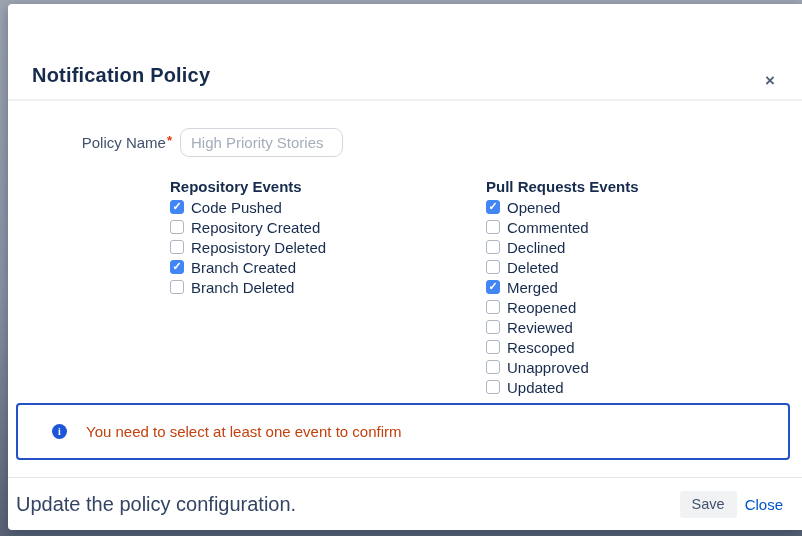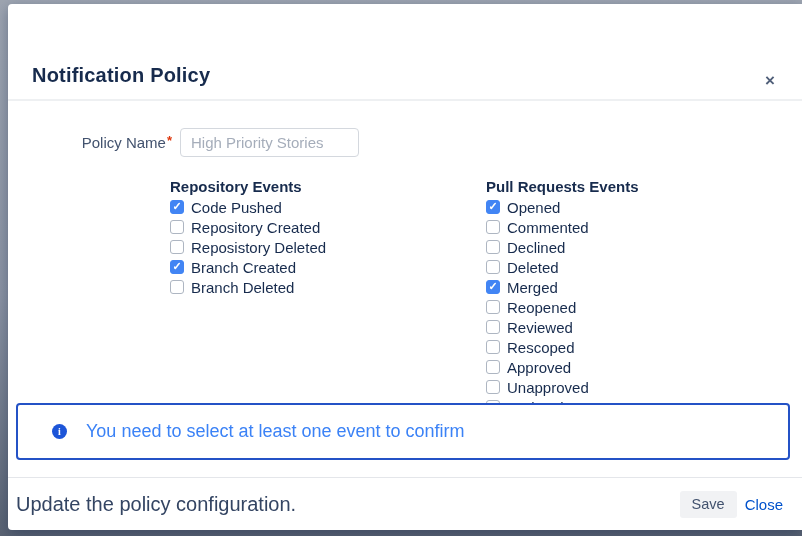--- a/index.html
+++ b/index.html
@@ -23,22 +23,22 @@
   .close-btn {
     position:absolute; right:21px; top:18px; width:22px; height:22px;
     background:none; border:none; cursor:pointer;
     font-size:17px; font-weight:700; color:#505F79; line-height:22px; text-align:center;
   }
   
   .field-row { margin:27px 0 0 64px; display:flex; align-items:center; }
   .field-label { width:100px; text-align:right; font-size:15px; color:#42526E; }
   .req { color:#DE350B; font-weight:700; margin-left:1px; position:relative; top:-3px; font-size:13px; }
   .field-input {
-    margin-left:8px; width:179px; height:29px; padding:0 10px;
-    border:1px solid #d4d8de; border-radius:4px; font-size:15px;
+    margin-left:8px; width:163px; height:29px; padding:0 10px;
+    border:1px solid #d4d8de; border-radius:9px; font-size:15px;
     font-family:"Liberation Sans", sans-serif; color:#172B4D; outline:none;
   }
   .field-input::placeholder { color:#a5adba; }
   
   .columns { display:flex; margin:20px 0 0 162px; }
   .event-group { width:327px; }
   .group-title { font-size:15px; font-weight:700; color:#172B4D; height:20px; line-height:20px; }
   .option-row { display:flex; align-items:center; height:20px; font-size:15px; color:#172B4D; }
   .checkbox {
     width:14px; height:14px; border-radius:3px; margin-right:7px; flex:0 0 14px;
@@ -53,21 +53,21 @@
   .alert {
     position:absolute; left:8px; top:399px; width:774px; height:57px;
     border:2px solid #2452c6; border-radius:4px; background:#fff;
     display:flex; align-items:center; padding-left:34px;
   }
   .info-icon {
     width:15px; height:15px; border-radius:50%; background:#1d55d8; color:#fff;
     font-size:10px; font-weight:700; font-family:"Liberation Serif", serif;
     display:inline-flex; align-items:center; justify-content:center; flex:0 0 15px;
   }
-  .alert-text { margin-left:19px; font-size:18px; color:#3b82f6; }
+  .alert-text { margin-left:19px; font-size:15px; color:#c2410c; }
   
   .modal-footer {
     position:absolute; left:0; bottom:0; width:100%; height:53px;
     border-top:1px solid #e4e6ea; display:flex; align-items:center;
     justify-content:space-between; padding:0 19px 0 8px; border-radius:0 0 0 4px;
   }
   .footer-hint { font-size:20px; color:#344563; }
   .footer-actions { display:flex; align-items:center; }
   .save-btn {
     height:27px; padding:0 12px; background:#f1f2f4; border:none; border-radius:3px;
@@ -148,24 +148,20 @@
           <div class="option-row">
             <span class="checkbox"></span>
             <span>Reviewed</span>
           </div>
           <div class="option-row">
             <span class="checkbox"></span>
             <span>Rescoped</span>
           </div>
           <div class="option-row">
             <span class="checkbox"></span>
-            <span>Approved</span>
-          </div>
-          <div class="option-row">
-            <span class="checkbox"></span>
             <span>Unapproved</span>
           </div>
           <div class="option-row">
             <span class="checkbox"></span>
             <span>Updated</span>
           </div>
         </div>
       </div>
 
     <div class="alert">

